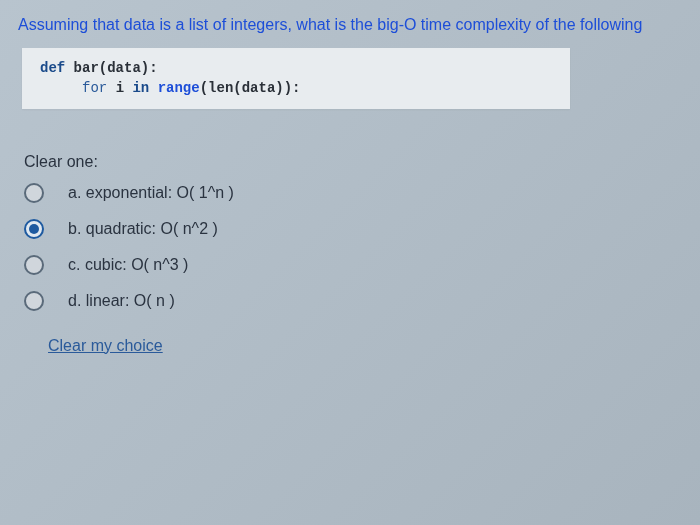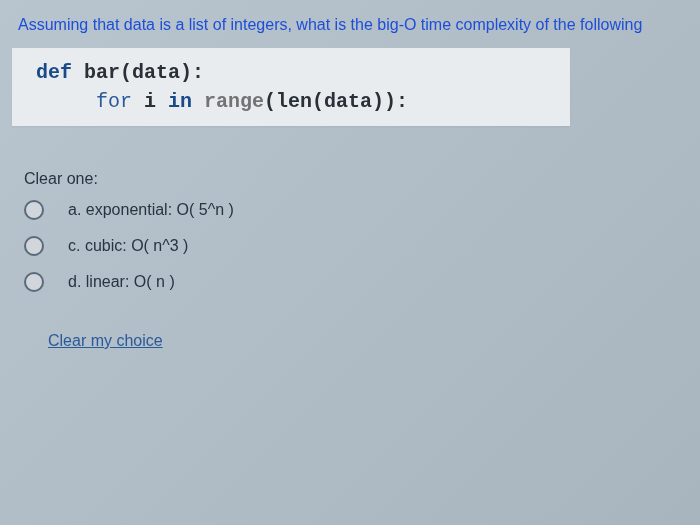--- a/index.html
+++ b/index.html
@@ -13,34 +13,34 @@
       position: relative;
     }
     .question-text {
       font-size: 16px;
       margin-bottom: 14px;
       padding-left: 8px;
       color: #1d4ed8;
     }
     .code-block {
       background: #e8ecef;
-      padding: 10px 24px;
-      margin-left: 2px;
+      padding: 10px 18px;
+      margin-left: 12px;
       margin-right: 120px;
       font-family: 'Courier New', monospace;
-      font-size: 20px;
+      font-size: 14px;
       font-weight: bold;
       line-height: 1.45;
       box-shadow: 0 1px 2px rgba(0,0,0,0.05);
     }
     .code-line { white-space: pre; }
     .kw-def { color: #1a4a8a; font-weight: bold; }
     .kw-for { color: #2a5a9a; font-weight: normal; }
     .kw-in { color: #1a4a8a; font-weight: bold; }
-    .kw-range { color: #737373; }
+    .kw-range { color: #1d4ed8; }
     .ident { color: #2a3038; }
     .prompt-label {
       font-size: 16px;
       margin-top: 44px;
       margin-bottom: 12px;
       padding-left: 14px;
       color: #2a3340;
     }
     .options {
       padding-left: 14px;
@@ -73,21 +73,21 @@
       height: 10px;
       border-radius: 50%;
       background: #1e5aa0;
     }
     .option-label {
       font-size: 16px;
       color: #2a3340;
     }
     .clear-link {
       display: inline-block;
-      margin-top: 24px;
+      margin-top: 10px;
       margin-left: 38px;
       color: #2a5a9a;
       text-decoration: underline;
       font-size: 16px;
       cursor: pointer;
     }
   </style>
 </head>
 <body>
 
@@ -98,21 +98,25 @@
 <div class="code-block">
   <div class="code-line"><span class="kw-def">def </span><span class="ident">bar(data):</span></div>
   <div class="code-line">     <span class="kw-for">for </span><span class="ident">i </span><span class="kw-in">in </span><span class="kw-range">range</span><span class="ident">(len(data)):</span></div>
 </div>
 
 <div class="prompt-label">Clear one:</div>
 
 <div class="options">
   <div class="option-row">
     <div class="radio"></div>
-    <span class="option-label">a. exponential: O( 5^n )</span>
+    <span class="option-label">a. exponential: O( 1^n )</span>
+  </div>
+  <div class="option-row">
+    <div class="radio selected"></div>
+    <span class="option-label">b. quadratic: O( n^2 )</span>
   </div>
   <div class="option-row">
     <div class="radio"></div>
     <span class="option-label">c. cubic: O( n^3 )</span>
   </div>
   <div class="option-row">
     <div class="radio"></div>
     <span class="option-label">d. linear: O( n )</span>
   </div>
 </div>

